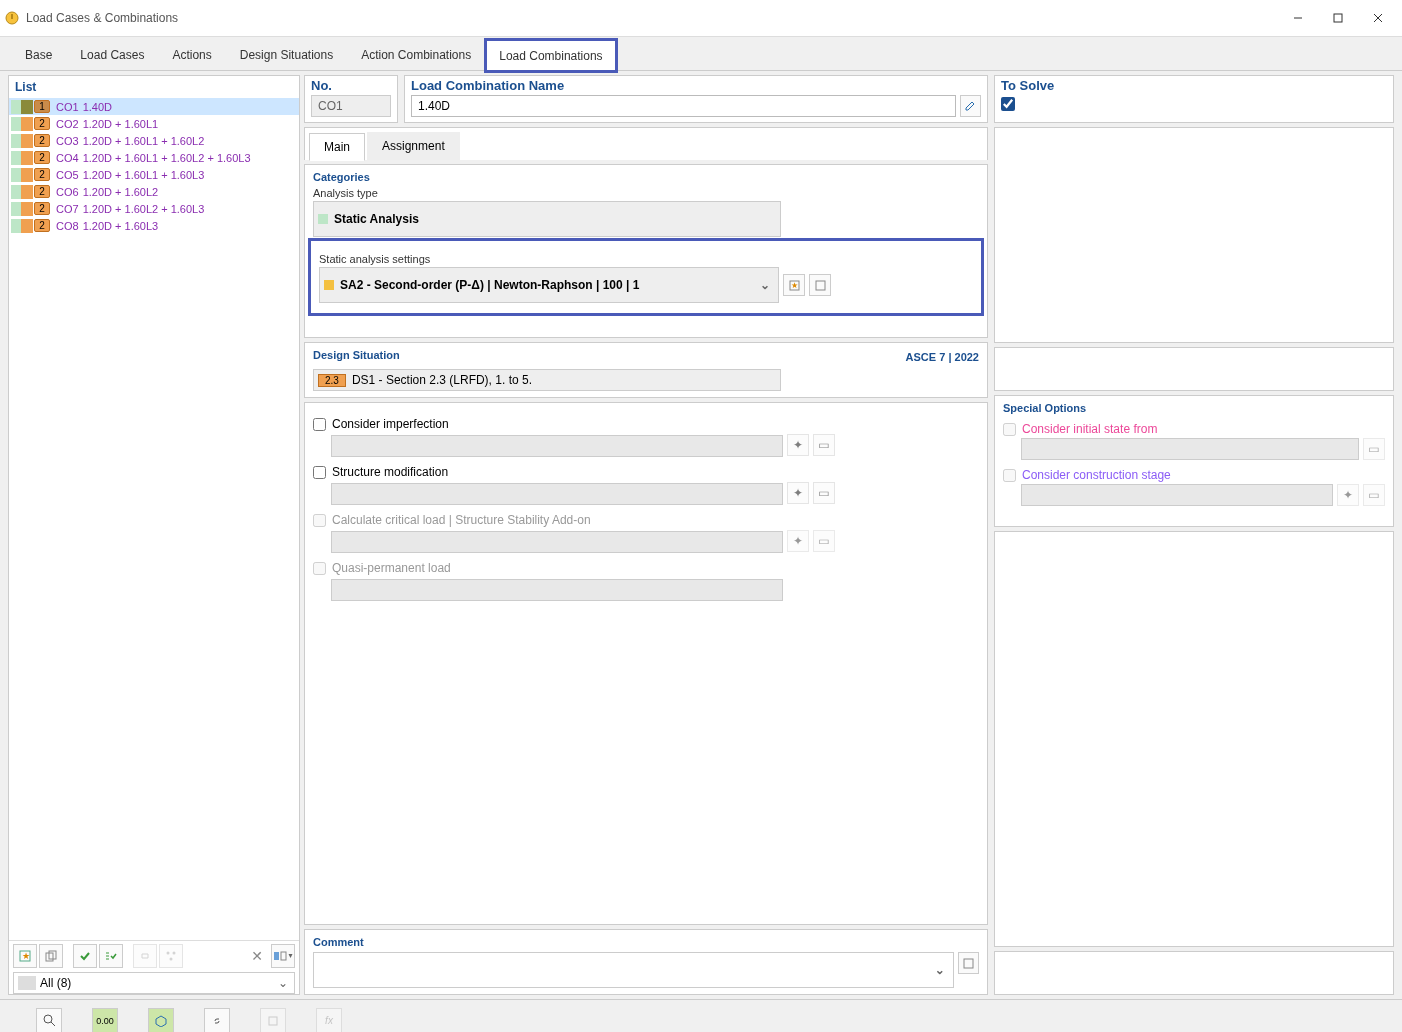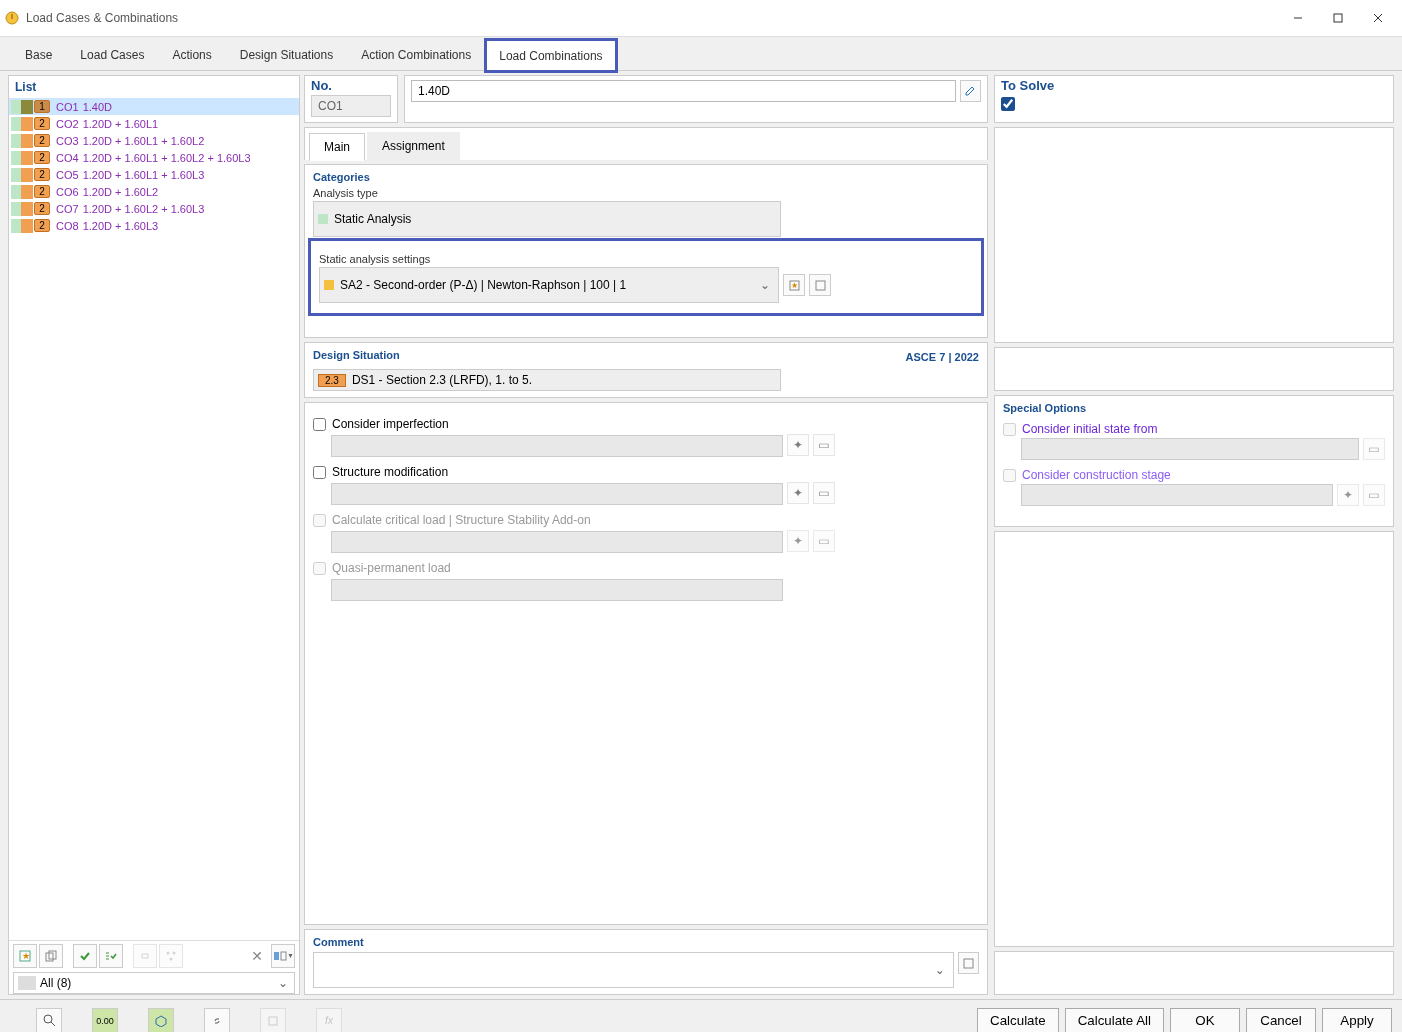--- a/index.html
+++ b/index.html
@@ -54,21 +54,21 @@
 .mid-row { display: flex; gap: 6px; flex:1;}
 .mid-left { flex: 1; display:flex; flex-direction:column; gap:4px;}
 .mid-right { width: 400px; display:flex; flex-direction:column; gap:4px;}
 .card { background: #fff; border: 1px solid #ccc; padding: 6px 8px; }
 .subtabs { display: flex; padding: 4px 4px 0; background:#fff; border:1px solid #ccc; border-bottom:none;}
 .subtab { padding: 6px 14px; border: 1px solid transparent; cursor:pointer; font-size:12px; background:#eee; margin-right:2px;}
 .subtab.active { background: #fff; border:1px solid #ccc; border-bottom:1px solid #fff; position:relative; top:1px;}
 .cat-card { border-top:1px solid #ccc; }
 .sec-title { color:#1b4f8f; font-weight:600; font-size:11px; margin-bottom:4px;}
 .fld-label { color:#333; font-size:11px; margin:4px 0 2px;}
-.combo { display:flex; align-items:center; background:#eee; border:1px solid #ccc; height:22px; padding:17px 4px; width:468px;}
+.combo { display:flex; align-items:center; background:#eee; border:1px solid #ccc; height:22px; padding:17px 4px; width:468px;font-weight:bold;}
 .combo.wide {width:100%;}
 .combo .swatch { width:10px; height:10px; margin-right:6px;}
 .combo .caret {margin-left:auto; color:#666; padding:0 4px;}
 .combo-row { display:flex; gap:4px; align-items:center;}
 .mini-btn {width:22px; height:22px; border:1px solid #ccc; background:#fafafa; display:flex; align-items:center; justify-content:center; cursor:pointer;}
 
 .highlight-box { outline: 3px solid #4a5ab8; outline-offset: 2px; padding:6px 6px 8px; margin-top:6px;}
 
 .ds-row {display:flex; justify-content:space-between; align-items:center;}
 .ds-val {display:flex; align-items:center; background:#eee; border:1px solid #ccc; height:22px; width:468px; padding:0 4px;}
@@ -250,20 +250,21 @@
     </div>
   </div>
 
   <div class="right-panel">
     <div class="row-top">
       <div class="field-box" style="width:94px">
         <div class="field-label">No.</div>
         <div class="input-ro">CO1</div>
       </div>
       <div class="field-box name-box">
+        <div class="field-label">Load Combination Name</div>
         <div class="name-row">
           <div class="input-ed">1.40D</div>
           <div class="ed-icon">
               <svg width="12" height="12">
                 <path d="M2 10 L4 10 L10 4 L8 2 L2 8 Z" fill="none" stroke="#2a6fb0"></path>
               </svg>
             </div>
         </div>
       </div>
       <div class="field-box solve-box">
@@ -376,21 +377,21 @@
         </div>
       </div>
 
       <div class="mid-right">
         <div class="spacer-card" style="height:216px; flex:0 0 auto;"></div>
         <div class="spacer-card" style="height:44px; flex:0 0 auto;"></div>
         <div class="card" style="height:132px;">
           <div class="sec-title">Special Options</div>
           <div class="opt-row">
             <input type="checkbox" disabled="" style="">
-            <span style="color:#6d28d9">Consider initial state from</span>
+            <span style="color:#ec4899">Consider initial state from</span>
           </div>
           <div class="disabled-row" style="margin-left:18px">
             <div class="disabled-combo-sm"></div>
             <div class="mini-btn" style="opacity:.4">▭</div>
           </div>
           <div class="opt-row">
             <input type="checkbox" disabled="" style="">
             <span style="color:#8b5cf6">Consider construction stage</span>
           </div>
           <div class="disabled-row" style="margin-left:18px">
@@ -429,20 +430,13 @@
       </div>
     <div class="bb-btn" style="opacity:.5">
         <svg width="12" height="12">
           <rect x="2" y="2" width="8" height="8" fill="none" stroke="#aaa"></rect>
         </svg>
       </div>
     <div class="bb-btn" style="opacity:.5">
         <span style="font-style:italic; color:#999; font-size:10px;">fx</span>
       </div>
   </div>
-  <div class="bottom-right">
-    <button class="btn">Calculate</button>
-    <button class="btn">Calculate All</button>
-    <button class="btn">OK</button>
-    <button class="btn">Cancel</button>
-    <button class="btn">Apply</button>
-  </div>
 </div>
 
 </body></html>

